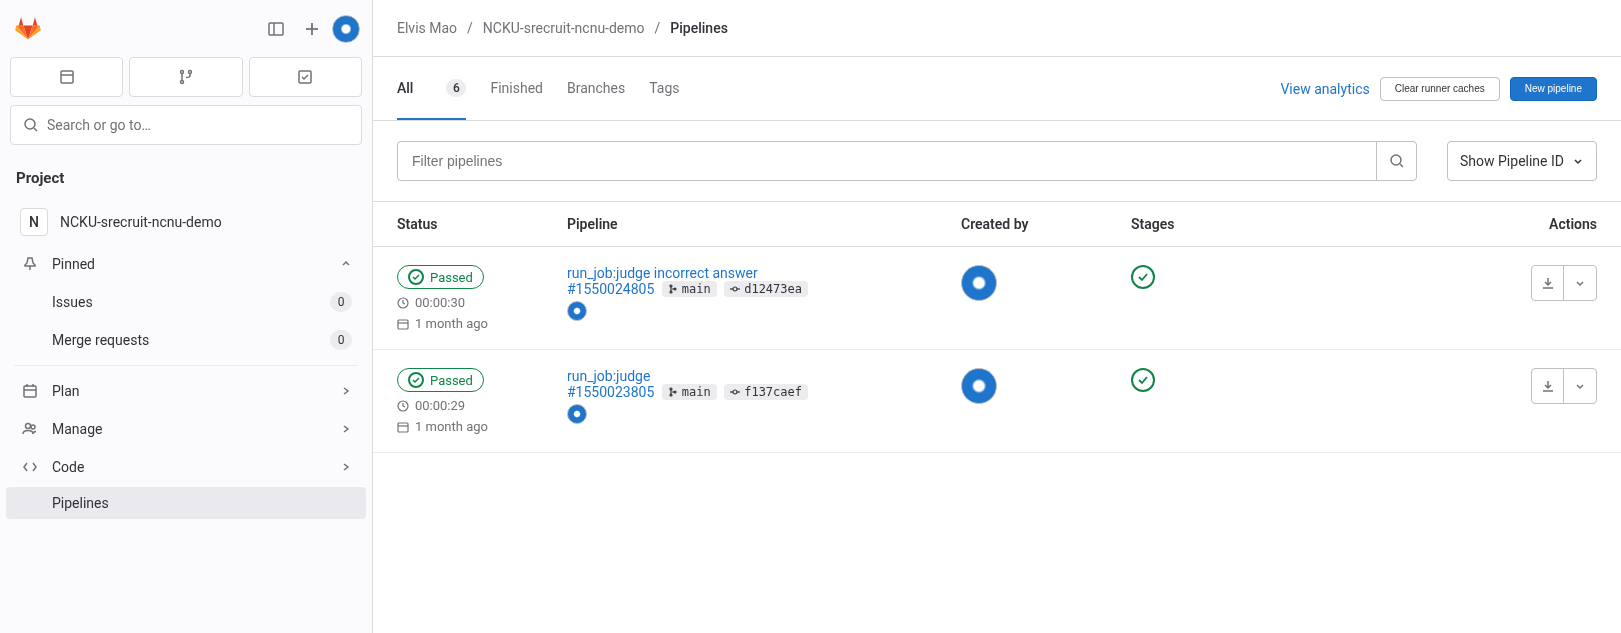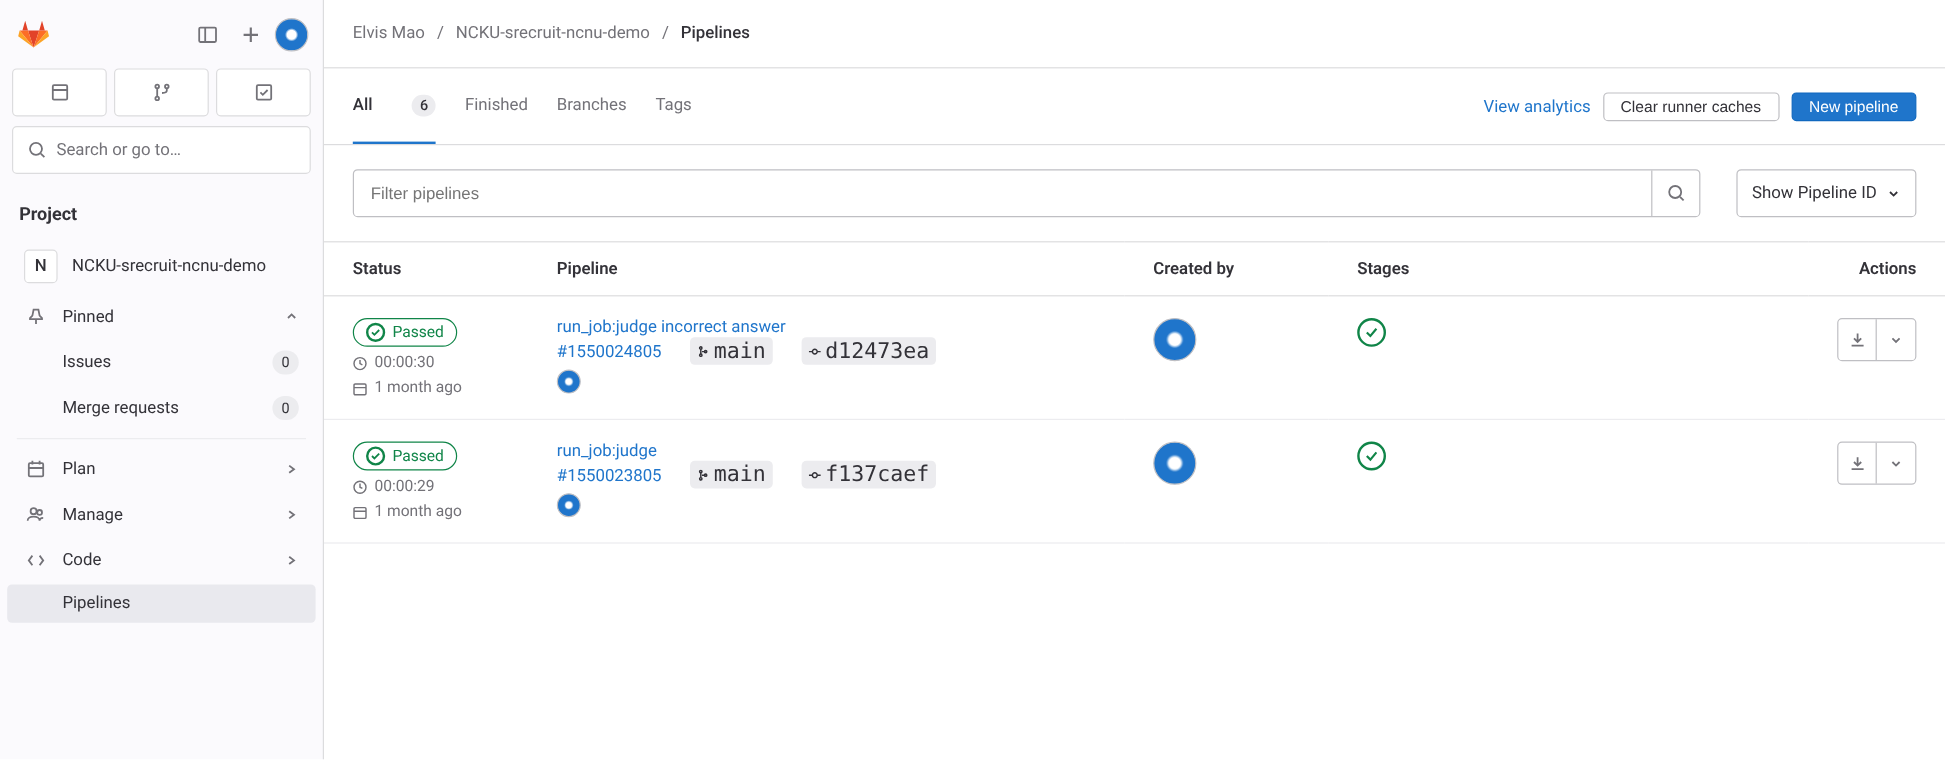--- a/index.html
+++ b/index.html
@@ -1,17 +1,17 @@
 <!DOCTYPE html>
 <html><head>
 <meta charset="utf-8">
 <style>
 * { box-sizing: border-box; margin: 0; padding: 0; }
 body { font-family: -apple-system, BlinkMacSystemFont, "Segoe UI", Roboto, sans-serif; font-size: 14px; color: #333238; background: #fff; width: 1621px; height: 633px; overflow: hidden; display: flex; }
-.sidebar { width: 270px; border-right: 1px solid #dcdcde; display: flex; flex-direction: column; background: #fbfafd; }
+.sidebar { width: 373px; border-right: 1px solid #dcdcde; display: flex; flex-direction: column; background: #fbfafd; }
 .sidebar-top { height: 57px; display: flex; align-items: center; padding: 0 12px; gap: 8px; }
 .logo { width: 32px; height: 32px; display: flex; align-items: center; justify-content: center; }
 .top-btns { display: flex; gap: 4px; margin-left: auto; align-items: center; }
 .icon-btn { width: 32px; height: 32px; border-radius: 4px; display: flex; align-items: center; justify-content: center; cursor: pointer; color: #737278; }
 .avatar-sm { width: 28px; height: 28px; border-radius: 50%; background: radial-gradient(circle, #fff 20%, #1f75cb 30%); border: 1px solid #bfbfc3; }
 .nav-btns { display: flex; gap: 6px; padding: 0 10px; margin-bottom: 8px; }
 .nav-btn { flex: 1; height: 40px; border: 1px solid #dcdcde; border-radius: 4px; background: #fff; display: flex; align-items: center; justify-content: center; cursor: pointer; color: #737278; }
 .search-box { margin: 0 10px 12px; height: 40px; border: 1px solid #dcdcde; border-radius: 4px; background: #fff; display: flex; align-items: center; padding: 0 12px; gap: 8px; color: #737278; cursor: pointer; }
 .section-title { padding: 12px 16px; font-weight: 700; font-size: 15px; }
 .nav-item { display: flex; align-items: center; padding: 8px 14px; gap: 12px; cursor: pointer; border-radius: 4px; margin: 1px 6px; }
@@ -26,36 +26,36 @@
 .breadcrumb { height: 57px; border-bottom: 1px solid #dcdcde; display: flex; align-items: center; padding: 0 24px; gap: 10px; color: #737278; }
 .breadcrumb a { color: #737278; text-decoration: none; }
 .breadcrumb .current { color: #333238; font-weight: 500; }
 .tabs-row { display: flex; align-items: center; padding: 0 24px; height: 64px; border-bottom: 1px solid #dcdcde; }
 .tabs { display: flex; gap: 24px; height: 100%; }
 .tab { display: flex; align-items: center; gap: 6px; cursor: pointer; color: #737278; border-bottom: 2px solid transparent; }
 .tab.active { color: #333238; border-bottom-color: #1f75cb; font-weight: 500; gap: 33px; }
 .tab-badge { background: #ececef; border-radius: 10px; min-width: 20px; height: 18px; display: flex; align-items: center; justify-content: center; font-size: 12px; padding: 0 5px; }
 .actions-right { margin-left: auto; display: flex; gap: 10px; align-items: center; }
 .link-text { color: #1f75cb; cursor: pointer; }
-.btn { height: 24px; padding: 0 14px; border-radius: 4px; border: 1px solid #bfbfc3; background: #fff; cursor: pointer; display: flex; align-items: center; font-size: 13px; color: #333238; }
+.btn { height: 24px; padding: 0 14px; border-radius: 4px; border: 1px solid #bfbfc3; background: #fff; cursor: pointer; display: flex; align-items: center; font-size: 10px; color: #333238; }
 .btn.primary { background: #1f75cb; border-color: #1068bf; color: #fff; }
 .filter-row { display: flex; gap: 30px; padding: 20px 24px; }
 .filter-input { flex: 1; display: flex; border: 1px solid #bfbfc3; border-radius: 4px; height: 40px; }
 .filter-input input { flex: 1; border: none; outline: none; padding: 0 14px; font-size: 14px; background: transparent; }
 .filter-search-btn { width: 40px; border-left: 1px solid #bfbfc3; display: flex; align-items: center; justify-content: center; cursor: pointer; color: #737278; }
 .dropdown { height: 40px; border: 1px solid #bfbfc3; border-radius: 4px; padding: 0 12px; display: flex; align-items: center; gap: 8px; cursor: pointer; }
 table { width: calc(100% - 0px); border-collapse: collapse; }
 th { text-align: left; padding: 14px 24px; font-weight: 600; border-bottom: 1px solid #dcdcde; border-top: 1px solid #dcdcde; font-size: 14px; }
 th.right { text-align: right; }
 td { padding: 18px 24px; border-bottom: 1px solid #ececef; vertical-align: top; }
 .status-pill { display: inline-flex; align-items: center; gap: 6px; padding: 3px 10px; border: 1px solid #108548; border-radius: 12px; color: #108548; font-size: 13px; }
 .check-circle { width: 16px; height: 16px; border-radius: 50%; border: 2px solid #108548; display: flex; align-items: center; justify-content: center; font-size: 10px; }
 .meta-line { display: flex; align-items: center; gap: 6px; color: #737278; font-size: 13px; margin-top: 6px; }
 .pipeline-link { color: #1f75cb; text-decoration: none; }
-.ref-pill { display: inline-flex; align-items: center; gap: 4px; background: #ececef; border-radius: 4px; padding: 1px 6px; font-family: monospace; font-size: 18px; color: #333238; margin-left: 20px; text-align: center; }
+.ref-pill { display: inline-flex; align-items: center; gap: 4px; background: #ececef; border-radius: 4px; padding: 1px 6px; font-family: monospace; font-size: 12px; color: #333238; margin-left: 4px; text-align: center; }
 .avatar-md { width: 36px; height: 36px; border-radius: 50%; background: radial-gradient(circle, #fff 20%, #1f75cb 30%); border: 1px solid #bfbfc3; }
 .avatar-xs { width: 20px; height: 20px; border-radius: 50%; background: radial-gradient(circle, #fff 20%, #1f75cb 30%); border: 1px solid #bfbfc3; display: inline-block; vertical-align: middle; margin-top: 4px; }
 .stage-dot { width: 24px; height: 24px; border-radius: 50%; border: 2px solid #108548; display: flex; align-items: center; justify-content: center; color: #108548; font-size: 14px; }
 .action-btn { display: inline-flex; border: 1px solid #bfbfc3; border-radius: 4px; height: 36px; }
 .action-btn .seg { width: 32px; display: flex; align-items: center; justify-content: center; cursor: pointer; color: #737278; }
 .action-btn .seg:first-child { border-right: 1px solid #bfbfc3; }
 svg { display: block; }
 </style>
 </head>
 <body>

